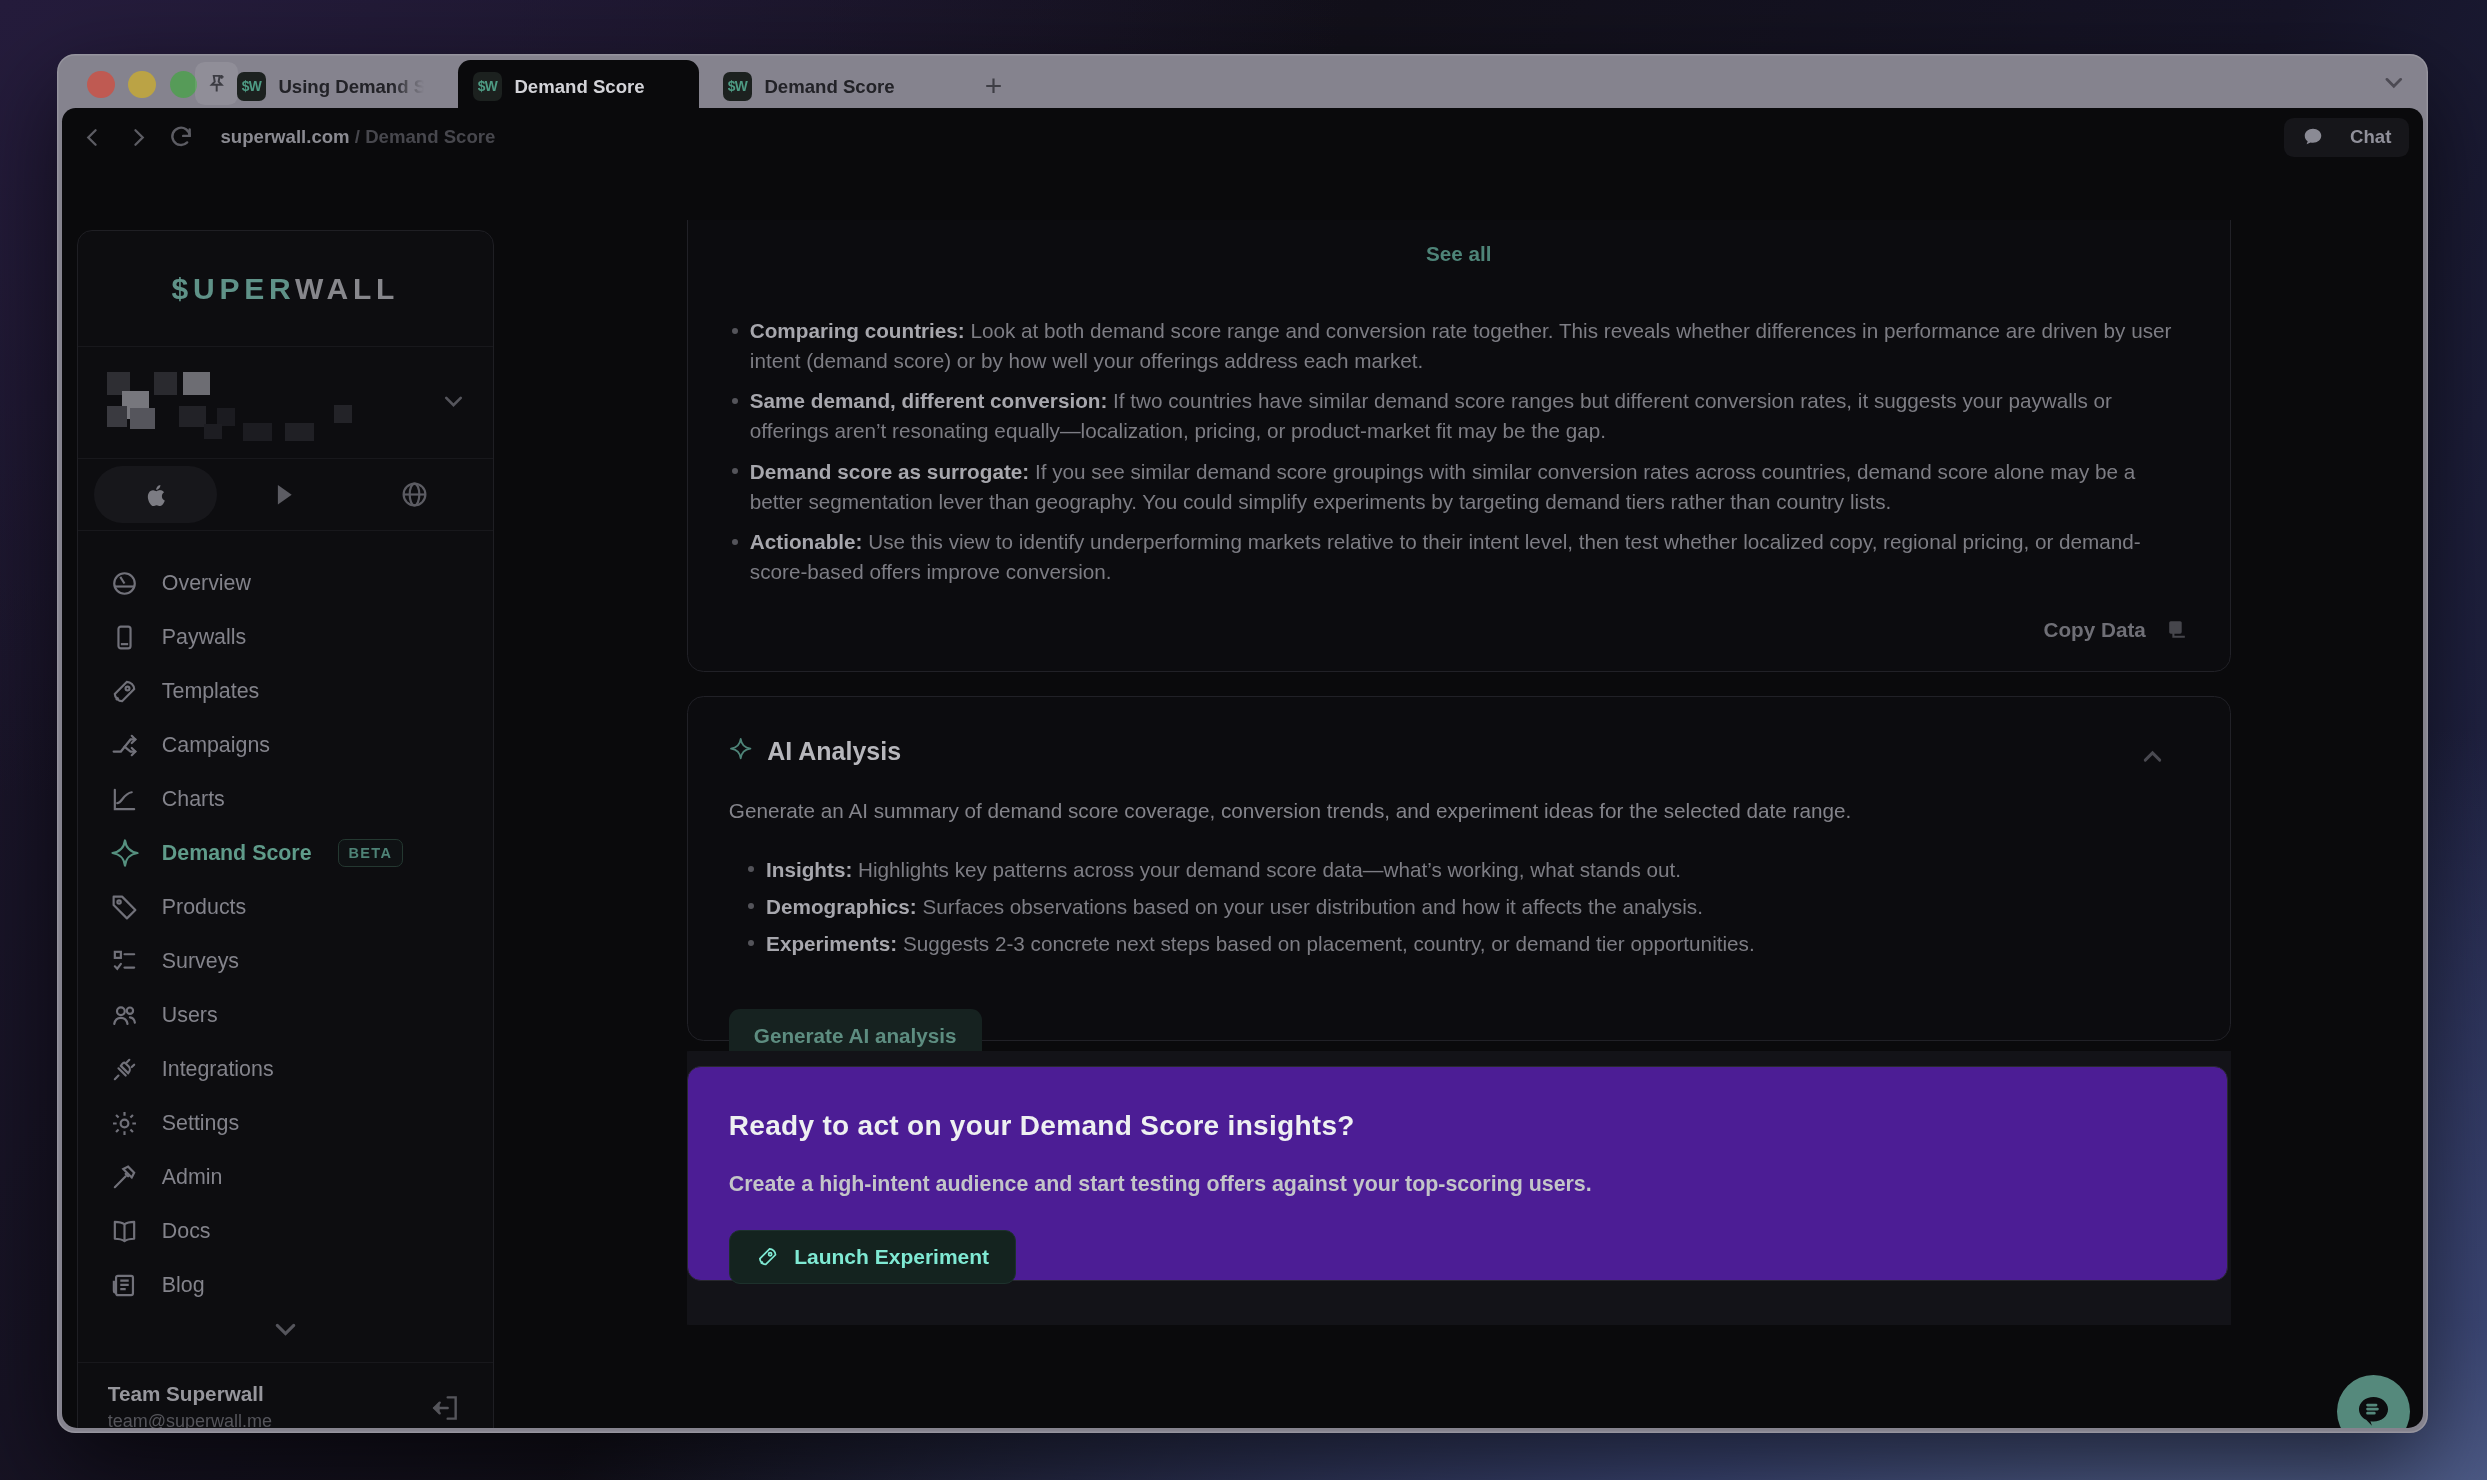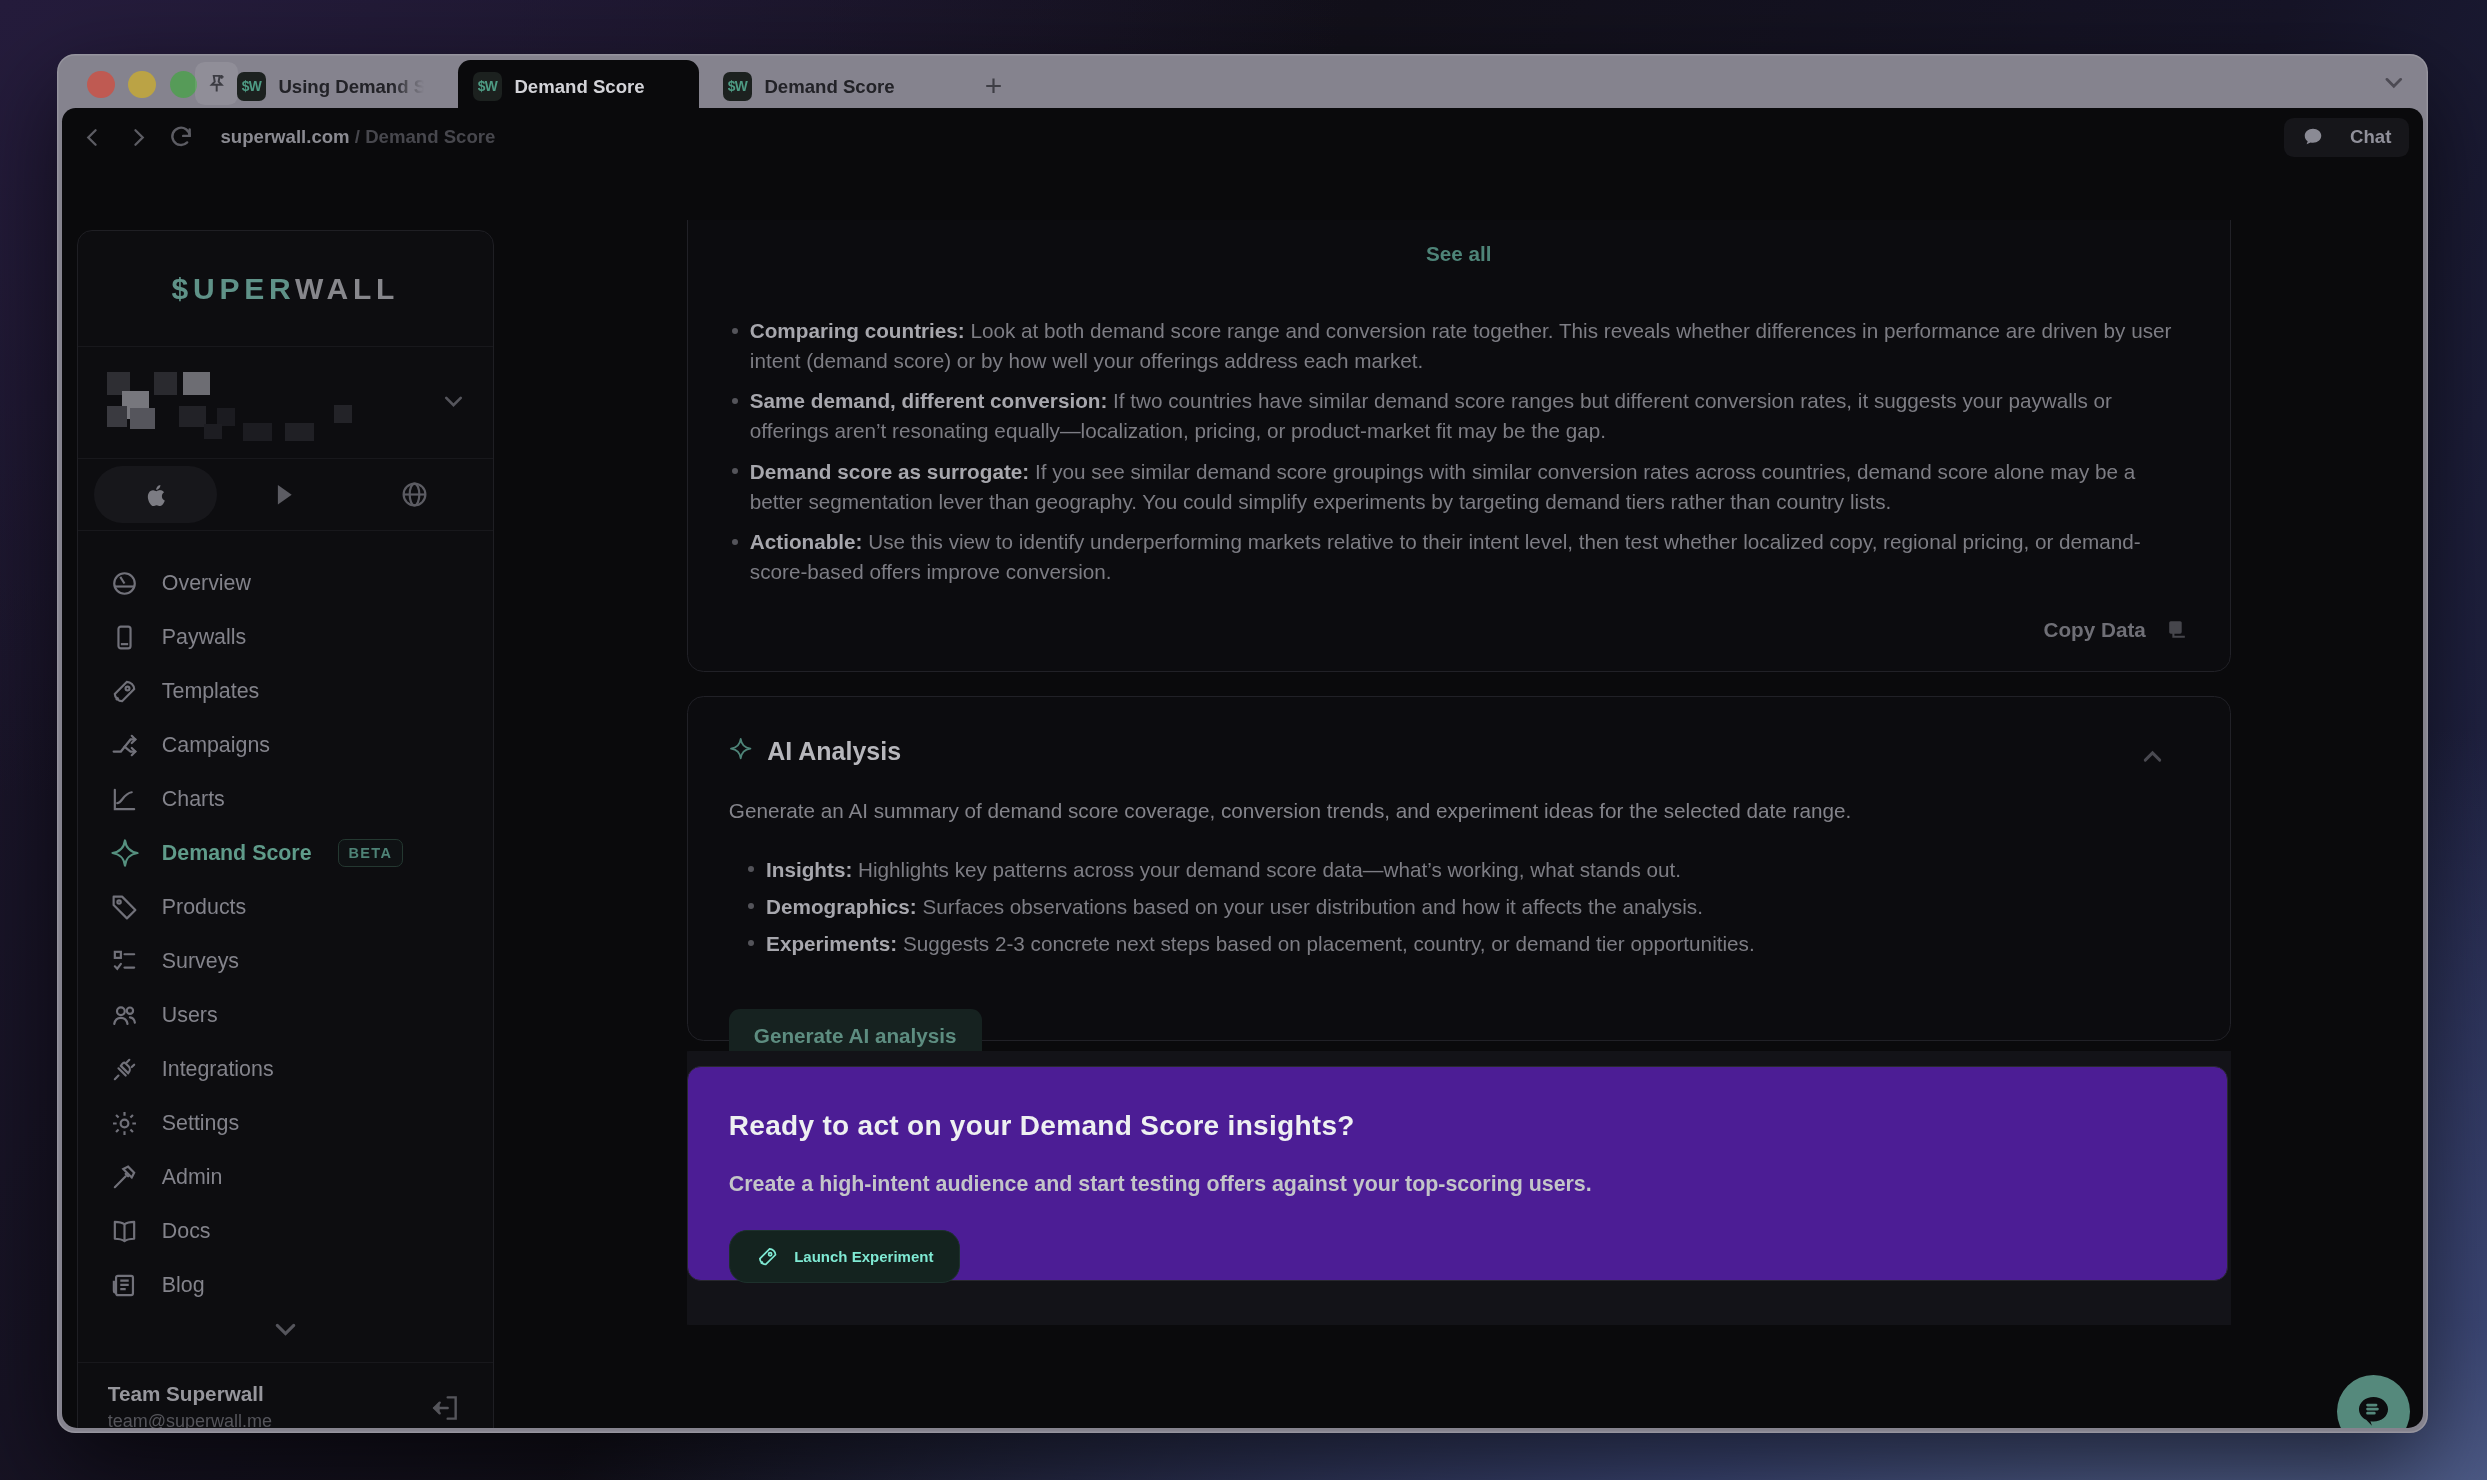--- a/index.html
+++ b/index.html
@@ -125,21 +125,21 @@
   }
 
   .cta-outer { position:absolute; left:-17px; top:831px; width:1606px; height:274px; background:#131318; border-radius:19.3px; }
   .cta-card { position:absolute; left:17px; top:15px; width:1541px; height:215px;
     background:#4c1d95; border:1.4px solid #28282e; border-radius:13.8px; padding:43px 0 0 41px; }
   .cta-title { font-size:28px; font-weight:bold; color:#eef0f1; letter-spacing:0.3px; }
   .cta-sub { margin-top:30px; font-size:21.4px; color:#c3c5c8;font-weight:bold; }
   .launch-btn {
     margin-top:33px; display:inline-flex; align-items:center; gap:15px;
     background:#14231f; border:1.4px solid #1d312c; color:#7fe9d3;
-    font-size:15px; font-weight:bold; padding:13.8px 26px; border-radius:18px; font-family:inherit;
+    font-size:21px; font-weight:bold; padding:13.8px 26px; border-radius:11px; font-family:inherit;
   }
 
   .fab { position:absolute; left:2275px; top:1267px; width:73px; height:73px; border-radius:50%;
     background:#55897c; display:flex; align-items:center; justify-content:center; }
 
   svg { display:block; }
 </style>
 </head>
 <body>
 

